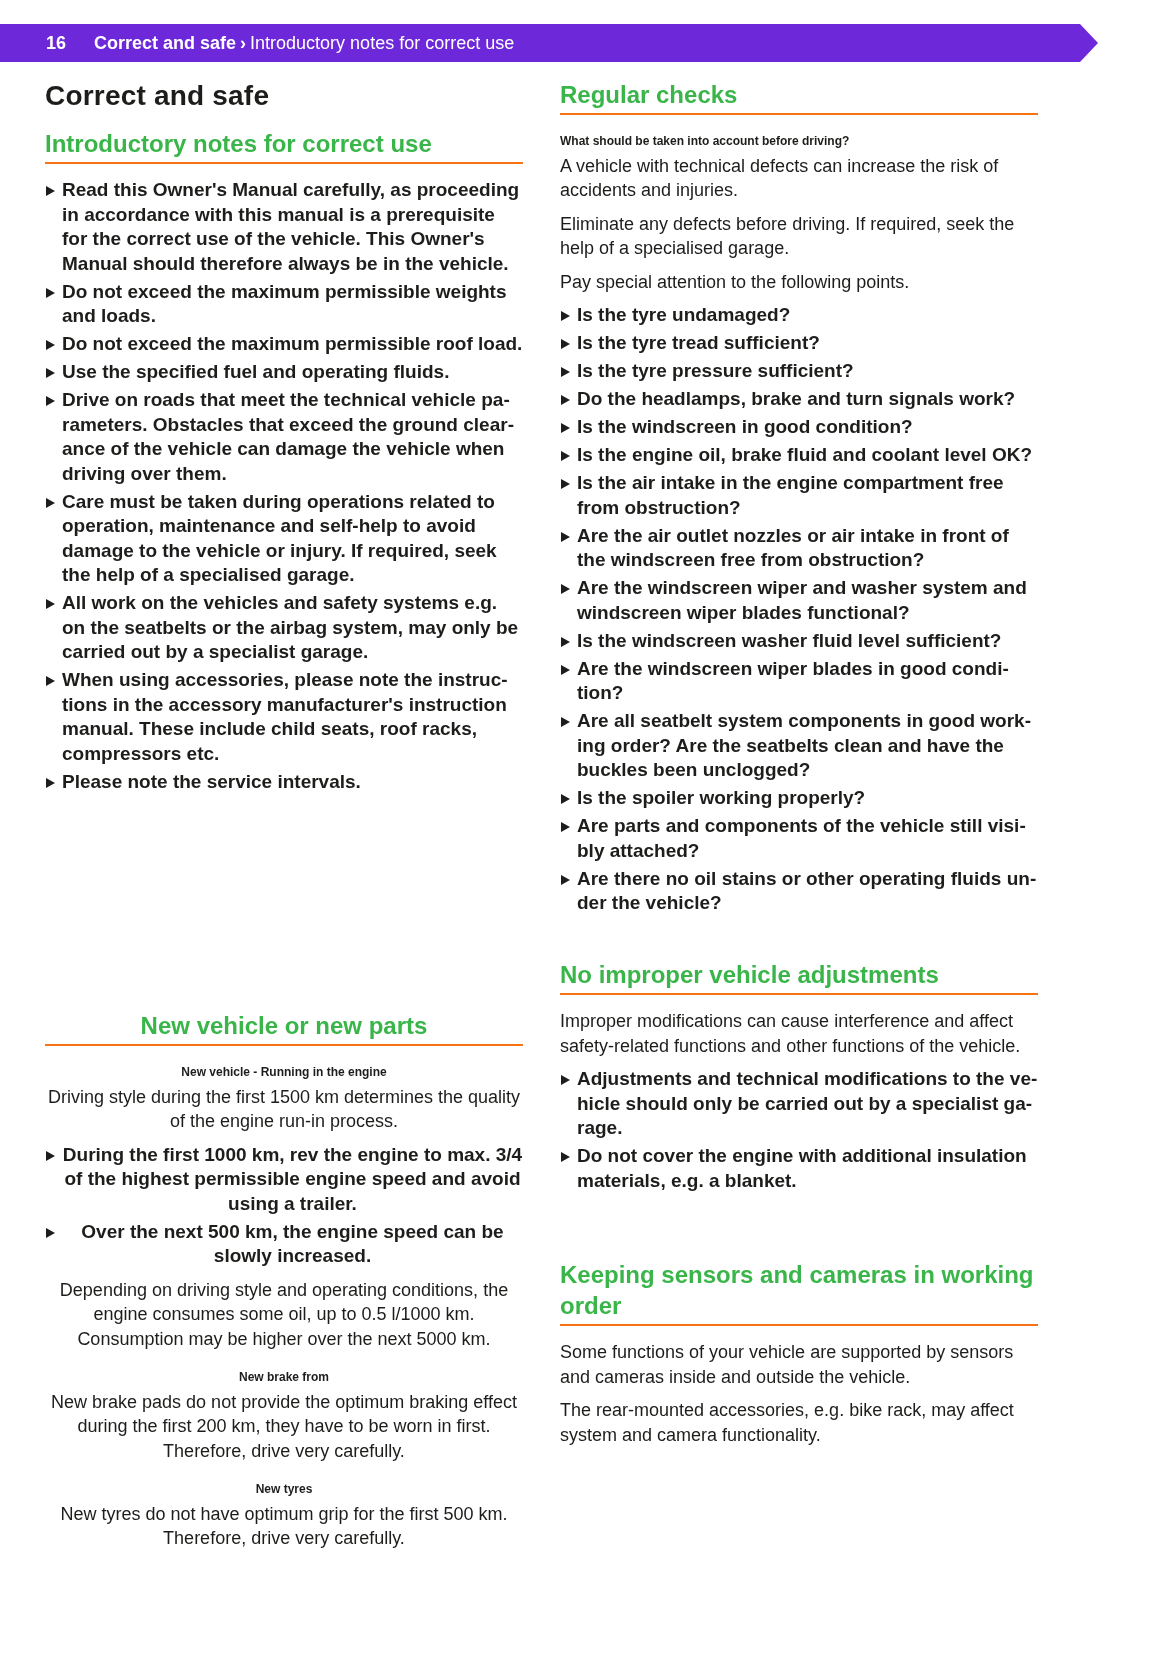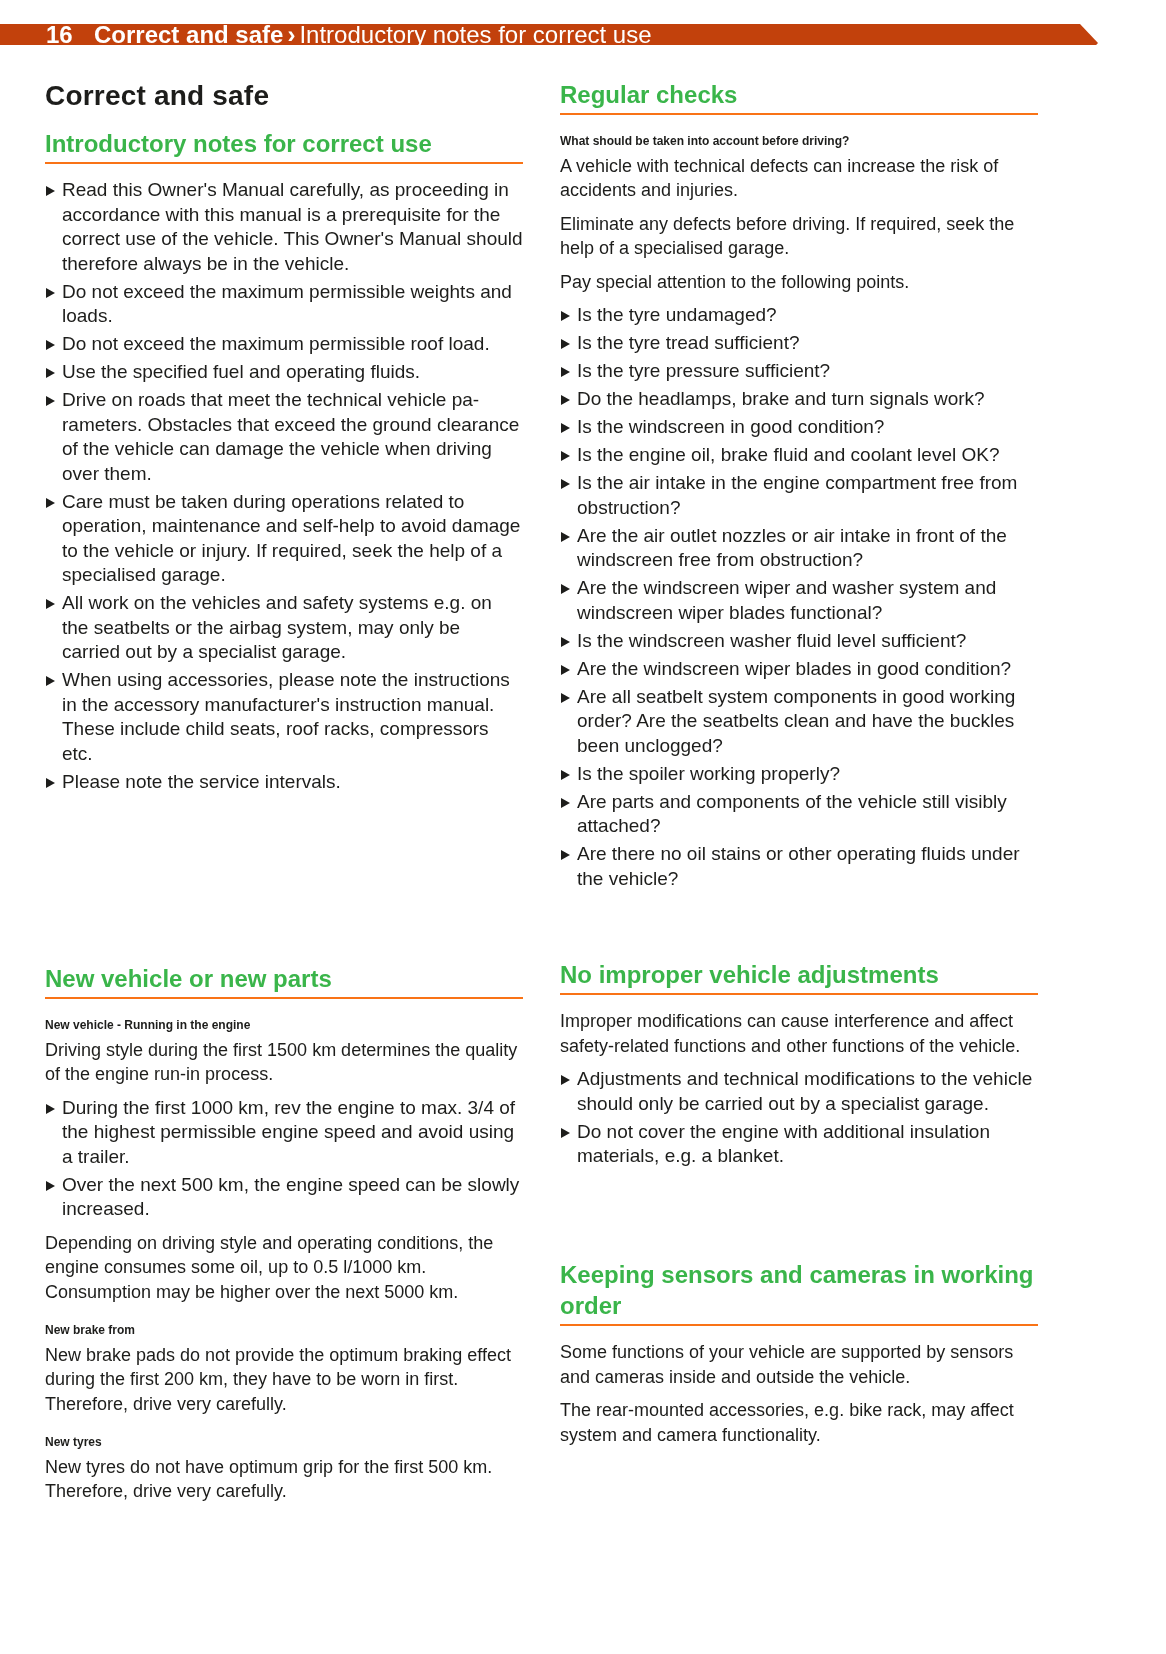--- a/index.html
+++ b/index.html
@@ -13,27 +13,27 @@
     position: relative;
     overflow: hidden;
     font-family: "Liberation Sans", "DejaVu Sans", sans-serif;
     color: #1d1d1b;
   }
   .header-band {
     position: absolute;
     left: 0;
     top: 24px;
     width: 1098px;
-    height: 21px;
-    background: #c2410c;
+    height: 38px;
+    background: #6d28d9;
     clip-path: polygon(0 0, 1080px 0, 1098px 19px, 1080px 38px, 0 38px);
     display: flex;
     align-items: center;
     color: #ffffff;
-    font-size: 24px;
+    font-size: 18px;
   }
   .header-band .page-num {
     position: absolute;
     left: 46px;
     font-weight: bold;
   }
   .header-band .crumbs {
     position: absolute;
     left: 94px;
     white-space: nowrap;
@@ -78,20 +78,21 @@
   .subhead {
     font-size: 12px;
     line-height: 24.5px;
     font-weight: bold;
     margin: 0;
   }
   ul.bullets {
     list-style: none;
     margin: 0 0 4px 0;
     padding: 0;
+    font-weight: bold;
   }
   ul.bullets li {
     position: relative;
     padding-left: 17px;
     font-size: 19px;
     line-height: 24.5px;
     margin-bottom: 3.5px;
   }
   ul.bullets li .tri {
     position: absolute;
@@ -125,21 +126,21 @@
       <li><span class="tri"></span><span>Do not exceed the maximum permissible roof load.</span></li>
       <li><span class="tri"></span><span>Use the specified fuel and operating fluids.</span></li>
       <li><span class="tri"></span><span>Drive on roads that meet the technical vehicle pa­rameters. Obstacles that exceed the ground clear­ance of the vehicle can damage the vehicle when driving over them.</span></li>
       <li><span class="tri"></span><span>Care must be taken during operations related to operation, maintenance and self-help to avoid damage to the vehicle or injury. If required, seek the help of a specialised garage.</span></li>
       <li><span class="tri"></span><span>All work on the vehicles and safety systems e.g. on the seatbelts or the airbag system, may only be carried out by a specialist garage.</span></li>
       <li><span class="tri"></span><span>When using accessories, please note the instruc­tions in the accessory manufacturer's instruction manual. These include child seats, roof racks, com­pressors etc.</span></li>
       <li><span class="tri"></span><span>Please note the service intervals.</span></li>
     </ul>
   </div>
 
-  <div class="section" style="top:963px;">
+  <div class="section" style="top:1010px;text-align:center;">
     <h2 class="section-title">New vehicle or new parts</h2>
     <p class="subhead">New vehicle - Running in the engine</p>
     <p class="p">Driving style during the first 1500 km determines the quality of the engine run-in process.</p>
     <ul class="bullets">
       <li><span class="tri"></span><span>During the first 1000 km, rev the engine to max. 3/4 of the highest permissible engine speed and avoid using a trailer.</span></li>
       <li><span class="tri"></span><span>Over the next 500 km, the engine speed can be slowly increased.</span></li>
     </ul>
     <p class="p" style="margin-top:9px; margin-bottom:14px;">Depending on driving style and operating conditions, the engine consumes some oil, up to 0.5 l/1000 km. Consumption may be higher over the next 5000 km.</p>
     <p class="subhead">New brake from</p>
     <p class="p" style="margin-bottom:14px;">New brake pads do not provide the optimum braking effect during the first 200 km, they have to be worn in first. Therefore, drive very carefully.</p>

